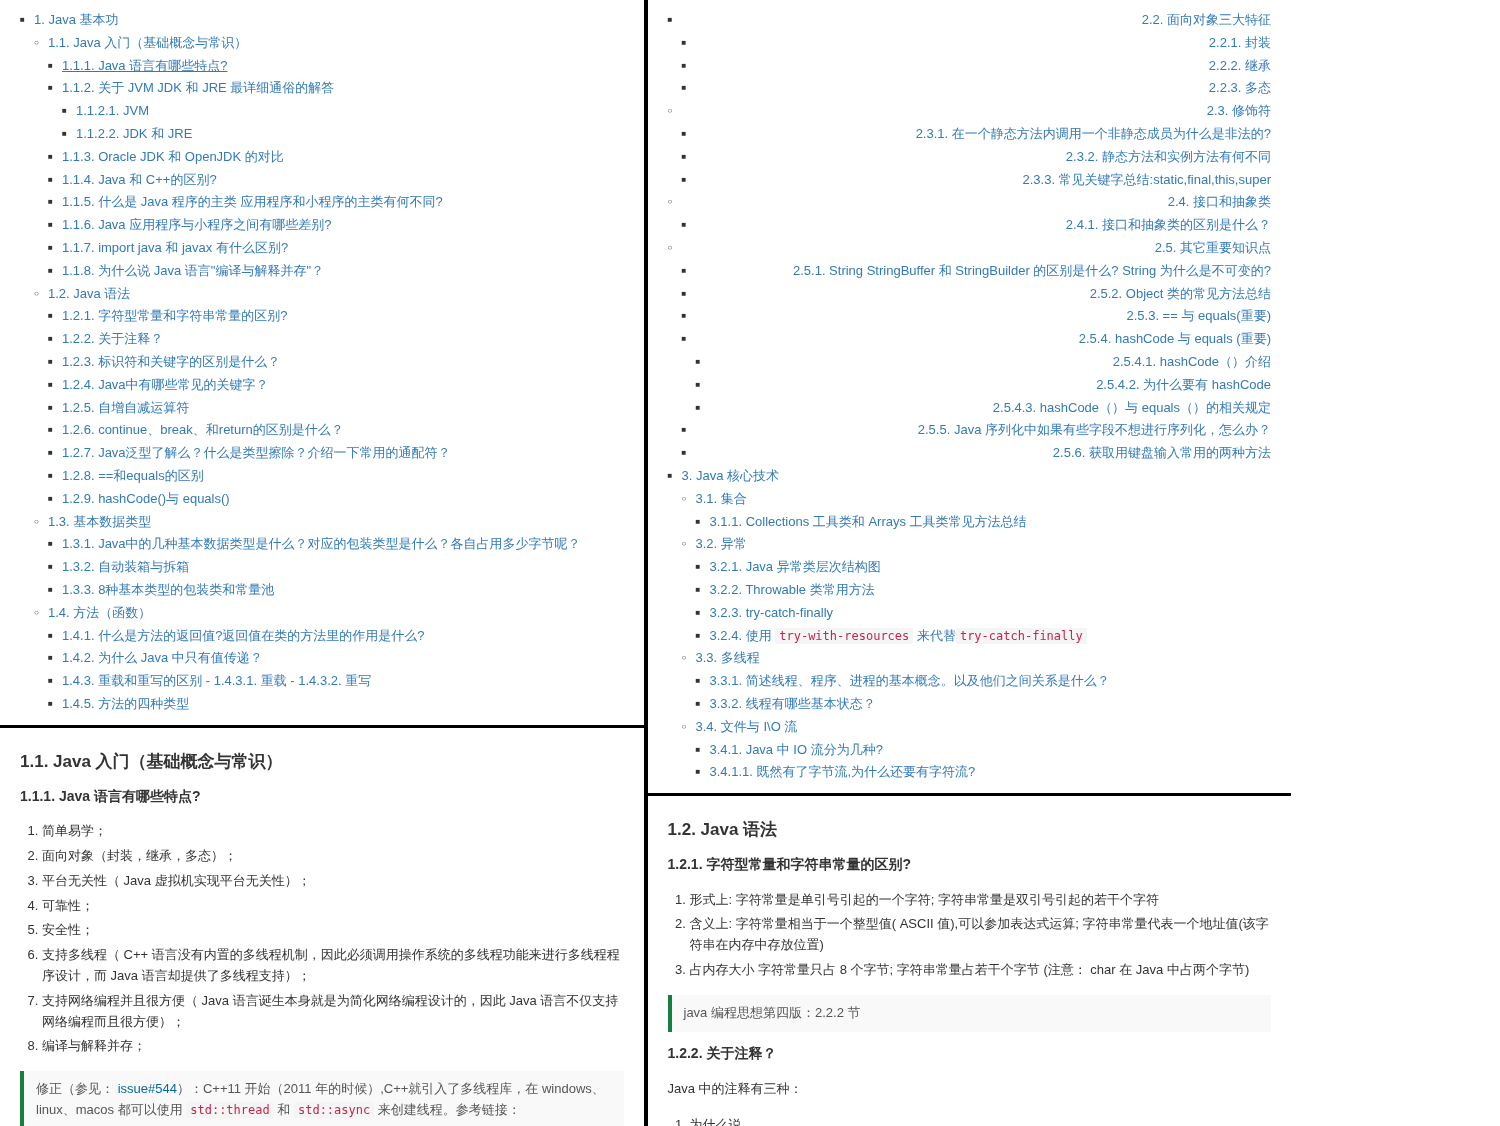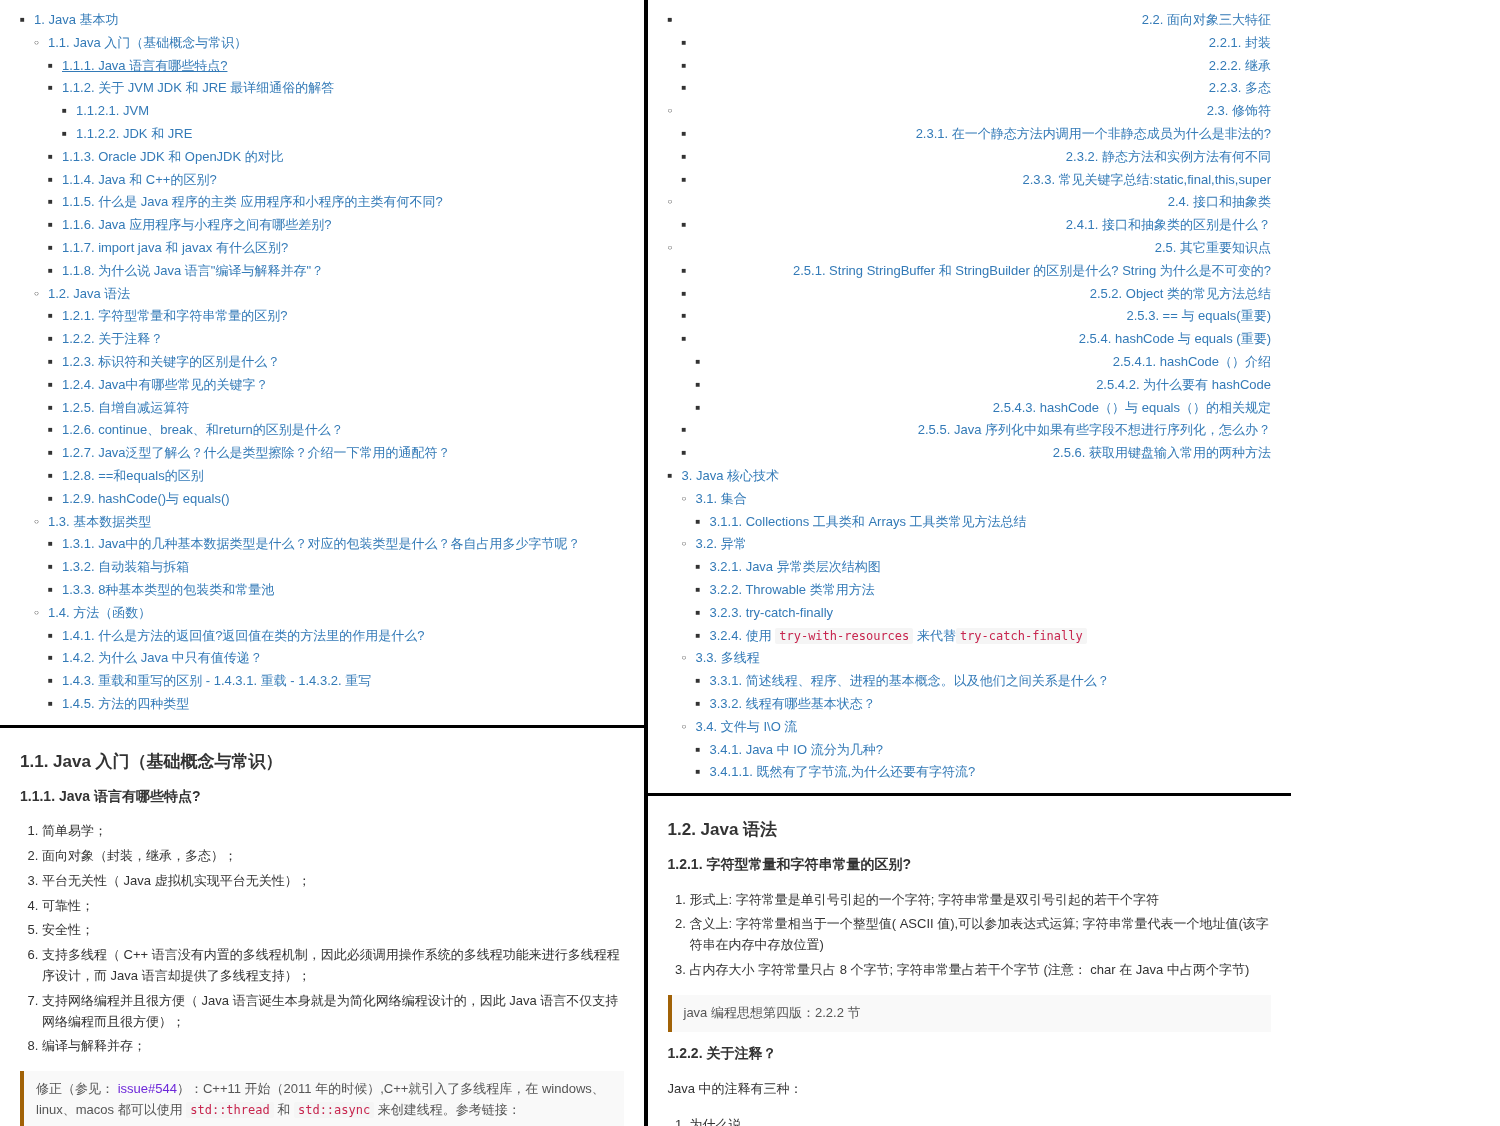--- a/index.html
+++ b/index.html
@@ -16,23 +16,23 @@
 .toc ul ul ul>li::before{content:"■";position:absolute;left:0;font-size:8px;top:4px;color:#333}
 .toc a{color:#337ab7;text-decoration:none}
 .toc .active a{color:#337ab7;text-decoration:underline}
 .toc li{margin:2px 0}
 .body-section{padding:10px 20px;border-top:3px solid #000}
 h2{font-size:17px;font-weight:bold;margin:10px 0 8px}
 h3{font-size:14px;font-weight:bold;margin:10px 0 6px}
 .body-section ol{padding-left:22px;margin:14px 0}
 .body-section ol li{margin:4px 0;list-style:decimal}
 .body-section p{margin:15px 0}
-blockquote{border-left:4px solid #a16207;background:#f9f9f9;padding:8px 12px;margin:8px 0;color:#555}
+blockquote{border-left:4px solid #15803d;background:#f9f9f9;padding:8px 12px;margin:8px 0;color:#555}
 code{font-family:Consolas,Monaco,monospace;background:#f5f5f5;padding:1px 4px;border-radius:2px;font-size:12px;color:#c7254e}
-a.inline{color:#6d28d9;text-decoration:none}
+a.inline{color:#0369a1;text-decoration:none}
 strong{font-weight:normal}
 </style>
 </head>
 <body>
 
 <div class="page">
 
   <div class="col">
     <div class="toc-section">
       <ul class="toc" id="toc-left">

